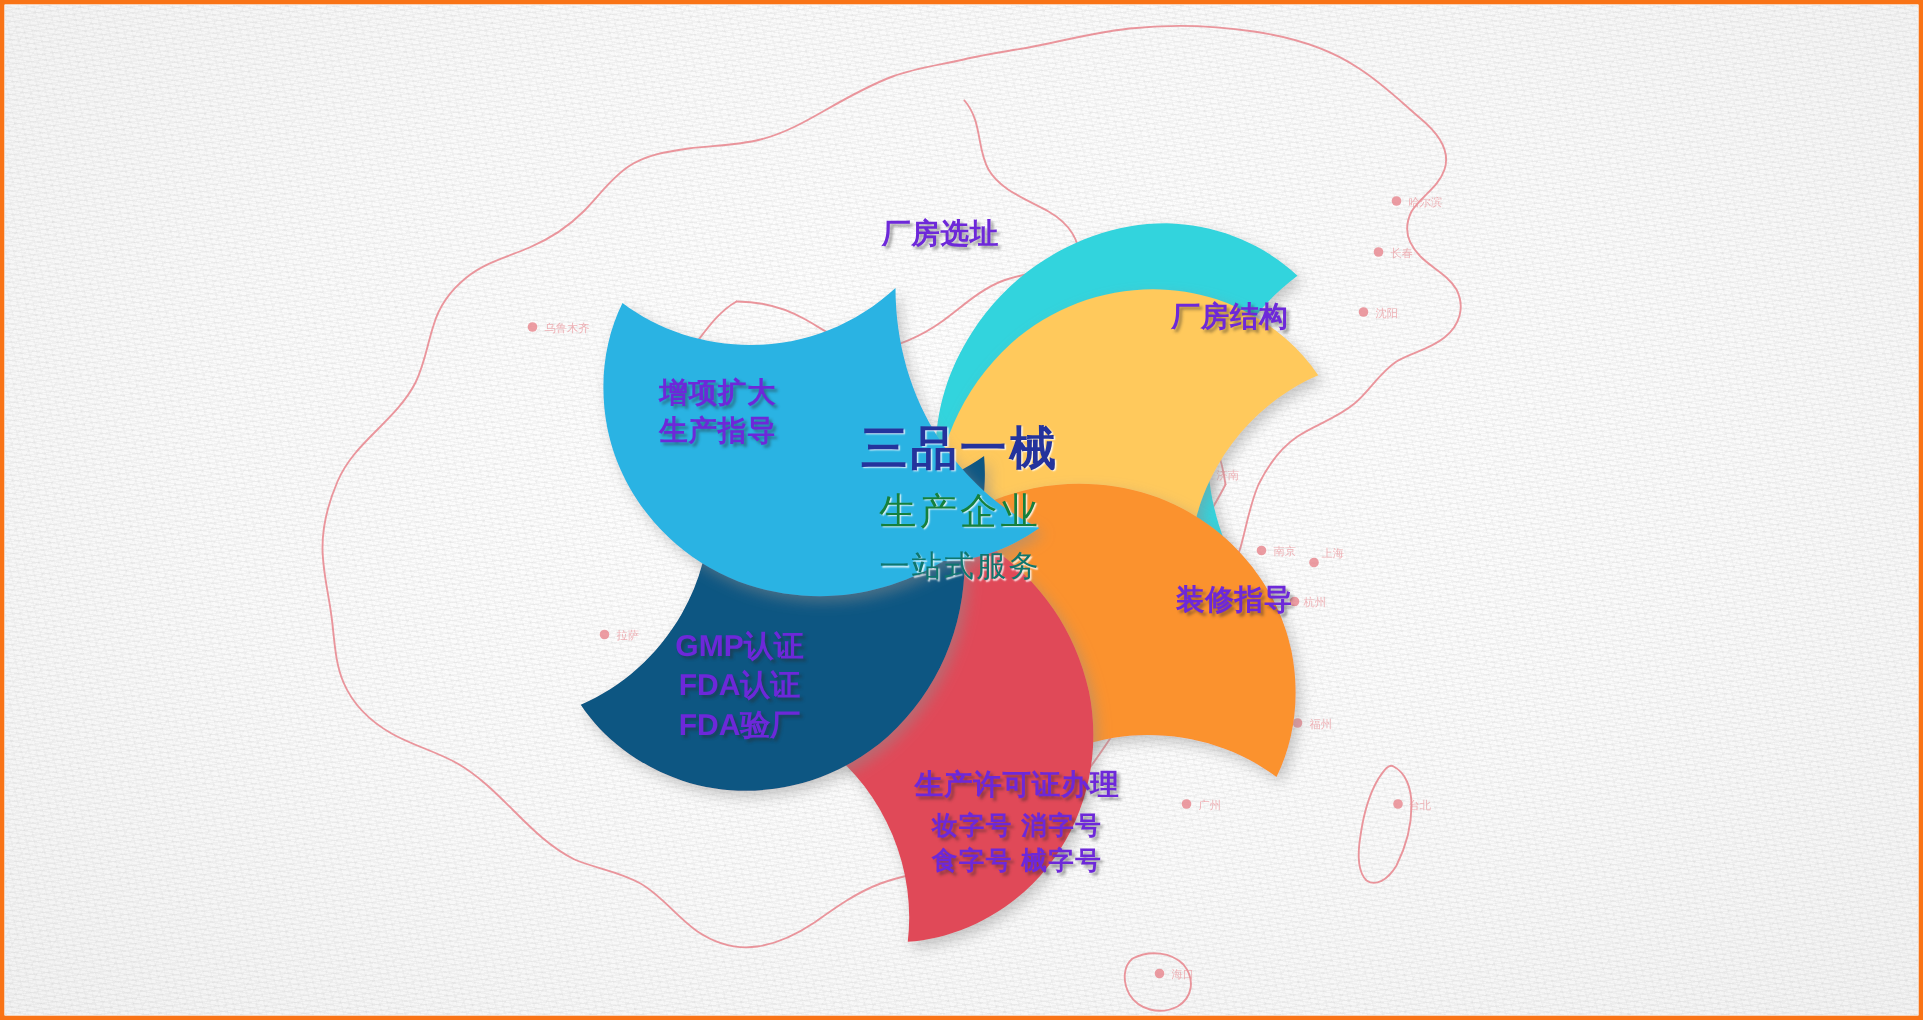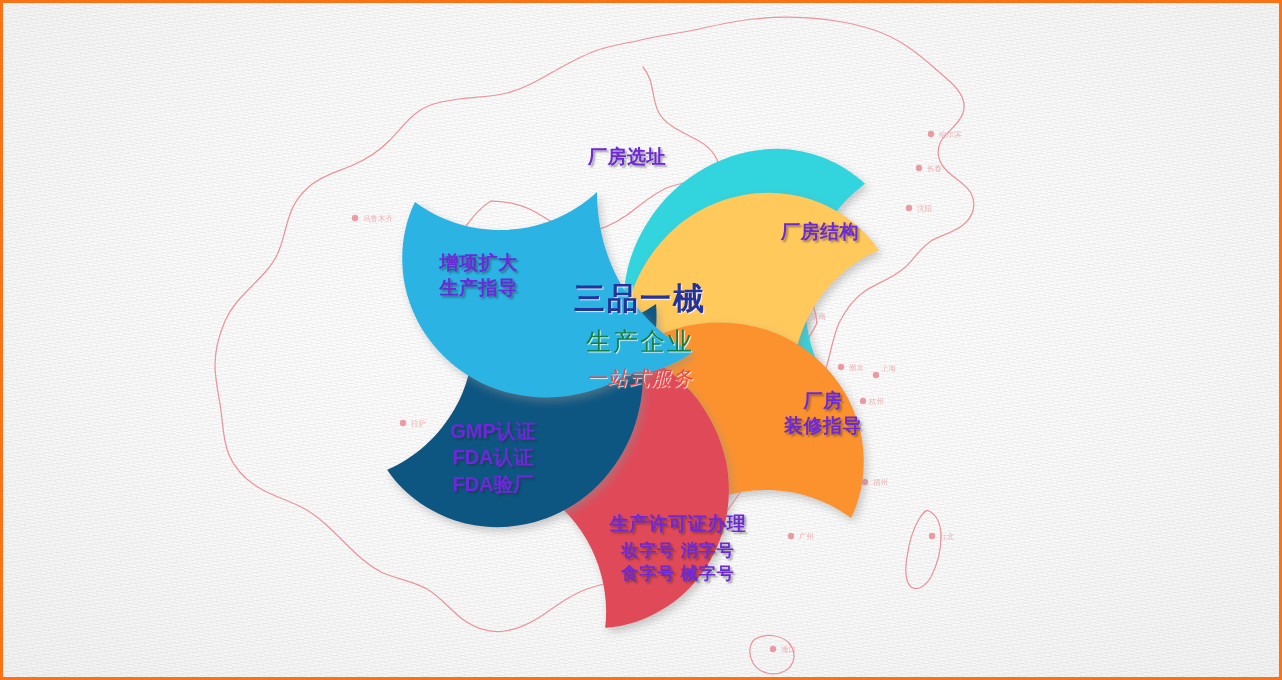--- a/index.html
+++ b/index.html
@@ -67,21 +67,21 @@
     font-weight: bold;
     text-shadow: 2px 2px 2px rgba(40,40,40,.42);
     letter-spacing: .5px;
     pointer-events: none;
   }
   .label .l-main   { display: block; font-size: 19px; }
   .label .l-sub    { display: block; font-size: 17px; font-weight: bold; }
   .label .l-mono   { display: block; font-size: 19px; }
 
   #lbl-site       { left: 540px;  top: 141px; width: 168px; }
-  #lbl-structure  { left: 732px;  top: 216px; width: 170px; }
+  #lbl-structure  { left: 732px;  top: 196px; width: 170px; }
   #lbl-renovation { left: 740px;  top: 385px; width: 160px; }
   #lbl-license    { left: 570px;  top: 508px; width: 210px; }
   #lbl-cert       { left: 400px;  top: 415px; width: 180px; }
   #lbl-expand     { left: 388px;  top: 247px; width: 175px; }
 
   #lbl-license .l-main { font-size: 19px; margin-bottom: 4px; }
   #lbl-license .l-sub  { font-size: 17px; letter-spacing: 1px; }
   #lbl-cert .l-mono    { font-size: 20px; letter-spacing: 0px; }
 
   
@@ -109,26 +109,25 @@
     font-size: 25px;
     color: #15803d;
     letter-spacing: 2px;
     margin-top: 8px;
     line-height: 1.2;
     text-shadow: 1px 1px 1px rgba(255,255,255,.85);
   }
   .center-block .c-sub2 {
     display: block;
     font-size: 20px;
-    color: #ef4444;
+    color: #0f766e;
     letter-spacing: 1.5px;
     margin-top: 10px;
     line-height: 1.2;
     text-shadow: 1px 1px 1px rgba(255,255,255,.85);
-    font-style: italic;
   }
 </style>
 </head>
 <body>
 
 <div id="stage">
 
   <div class="paper"></div>
 
   <div class="map-layer">
@@ -322,21 +321,20 @@
 
   <div class="label" id="lbl-site">
     <span class="l-main">厂房选址</span>
   </div>
 
   <div class="label" id="lbl-structure">
     <span class="l-main">厂房结构</span>
   </div>
 
   <div class="label" id="lbl-renovation">
-    <span class="l-main">厂房</span>
     <span class="l-main">装修指导</span>
   </div>
 
   <div class="label" id="lbl-cert">
     <span class="l-mono">GMP认证</span>
     <span class="l-mono">FDA认证</span>
     <span class="l-mono">FDA验厂</span>
   </div>
 
   <div class="label" id="lbl-license">

